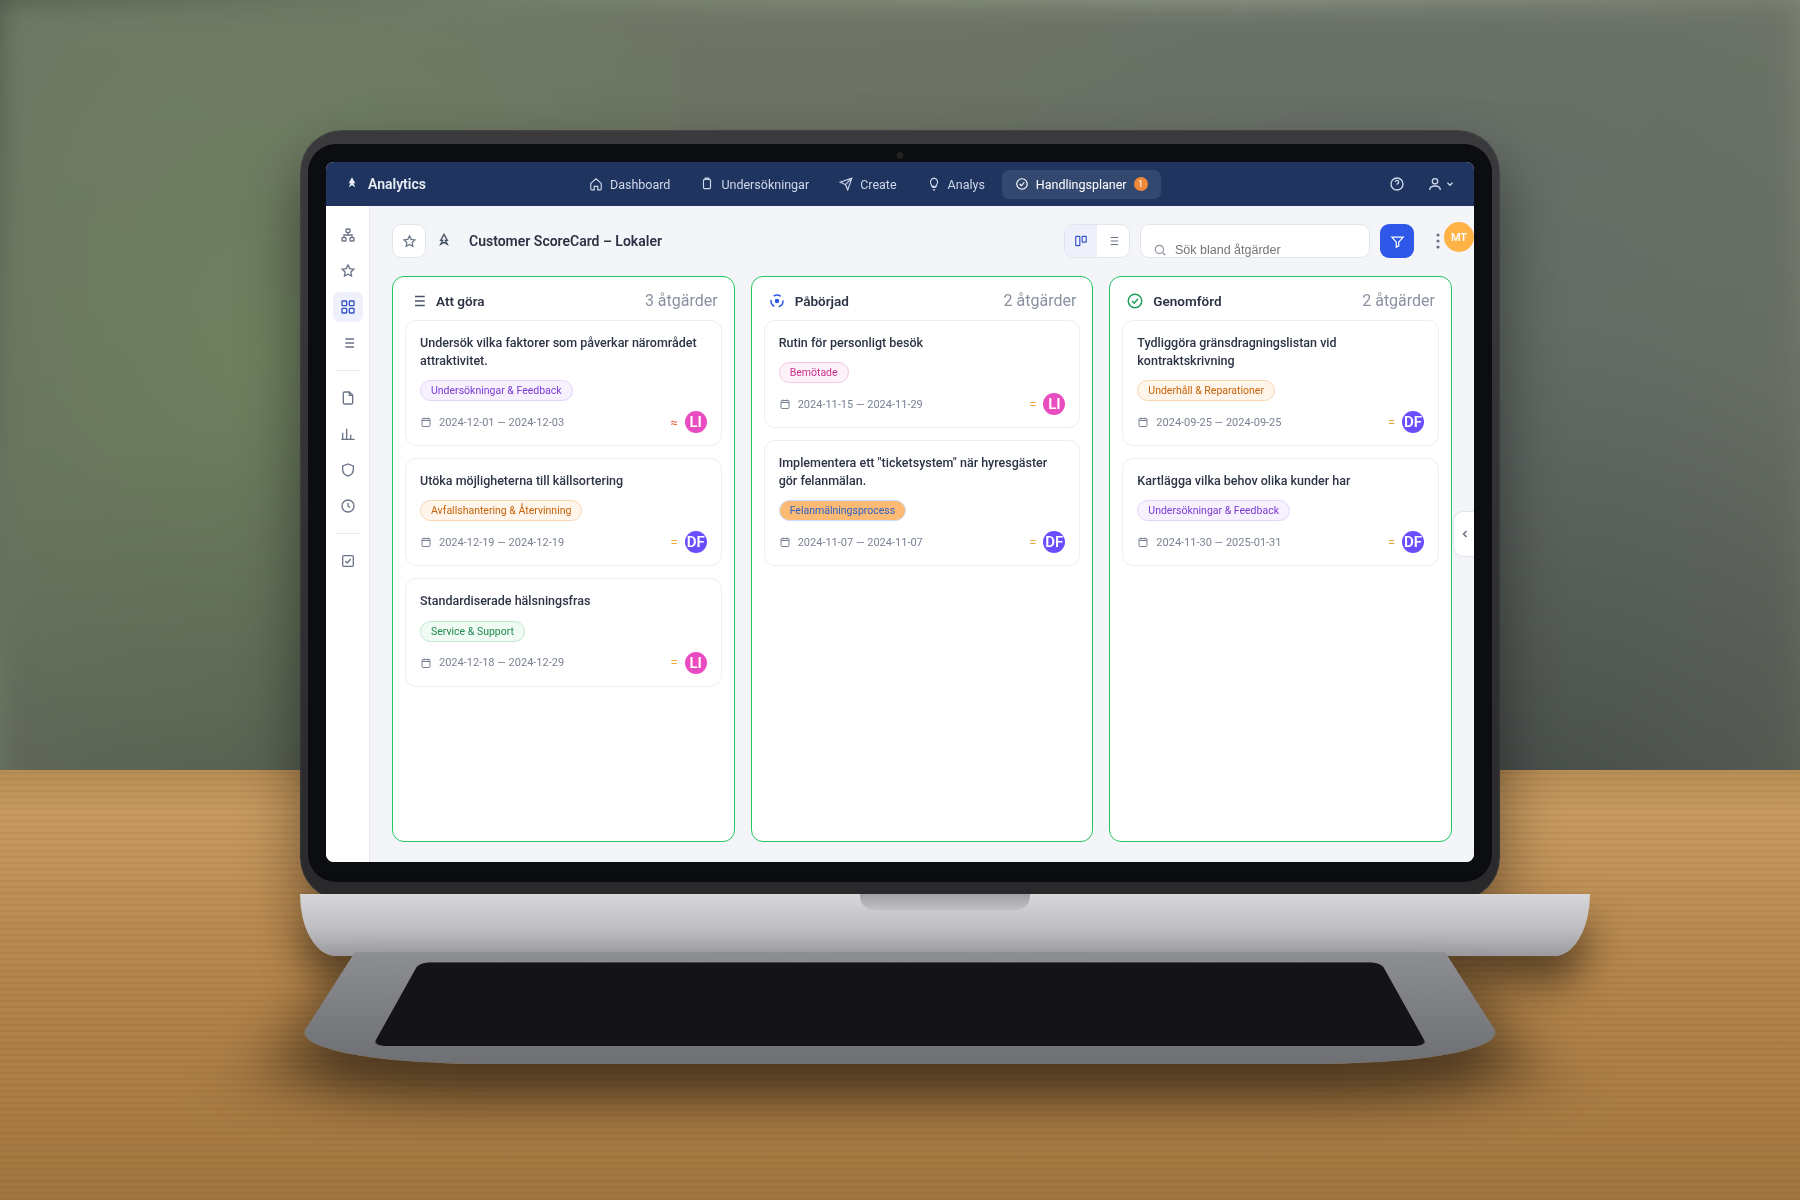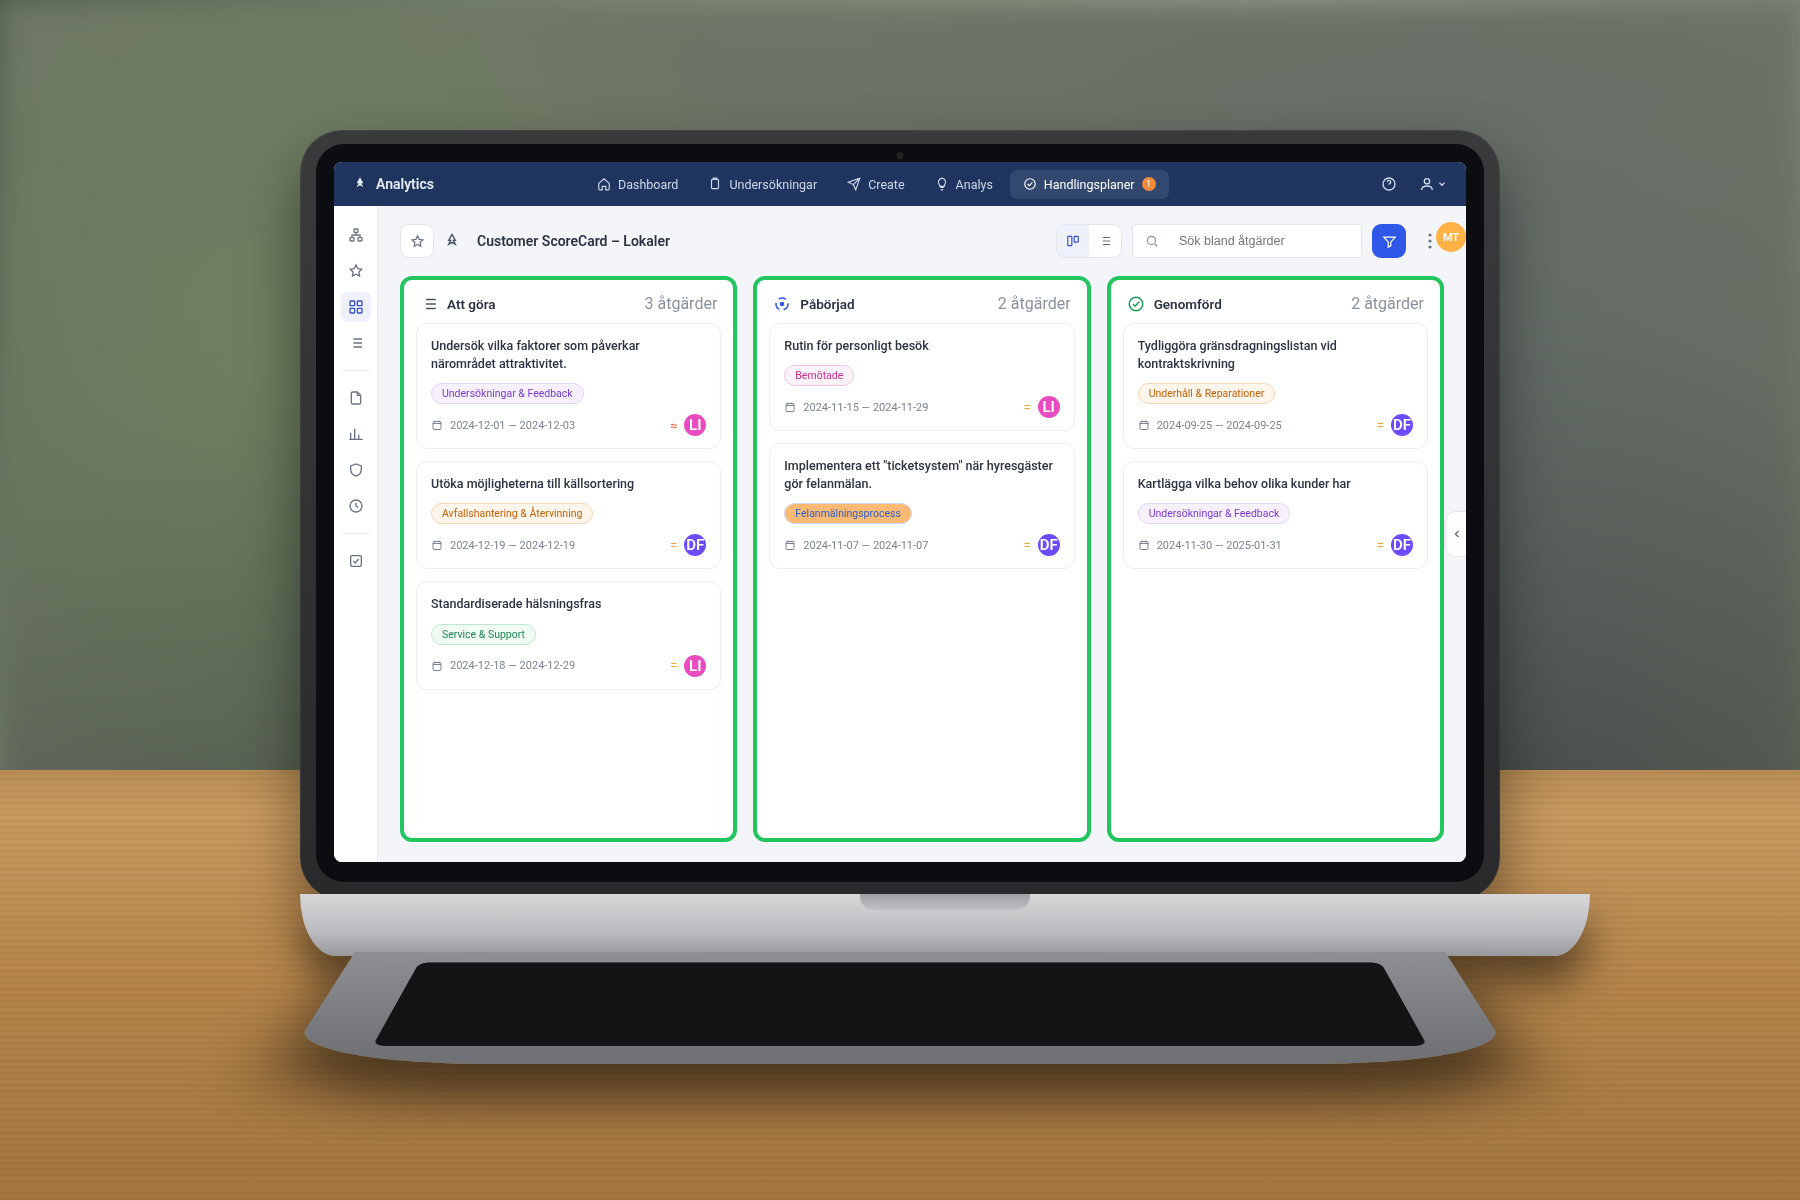--- a/index.html
+++ b/index.html
@@ -26,21 +26,21 @@
   }
   .desk::before{content:"";position:absolute;inset:0;background:repeating-linear-gradient(0deg,rgba(0,0,0,.04) 0 2px,transparent 2px 6px);}
   
   .laptop {
     position:absolute; left:50%; top:130px; transform:translateX(-50%);
     width:1200px;
   }
   .lid {
     width:1200px; height:770px; border-radius:42px;
     background:linear-gradient(#3a3a3c,#2a2a2c);
-    padding:14px 16px 18px;
+    padding:14px 8px 18px;
     box-shadow:0 30px 60px rgba(0,0,0,.45), inset 0 0 2px rgba(255,255,255,.2);
   }
   .bezel {
     width:100%; height:100%; border-radius:28px; background:#0b0d10;
     padding:18px 18px 20px; position:relative;
   }
   .camera{position:absolute;top:8px;left:50%;transform:translateX(-50%);width:7px;height:7px;border-radius:50%;background:#222;}
   .screen {
     width:100%; height:100%; border-radius:8px; overflow:hidden; background:#f1f2f6;
     display:flex; flex-direction:column; font-size:12.5px; color:#1f2430;
@@ -103,31 +103,31 @@
     display:flex;align-items:center;gap:10px;padding:18px 22px 12px;
   }
   .starbtn{width:34px;height:34px;border:1px solid #e2e5ec;border-radius:9px;background:#fff;display:flex;align-items:center;justify-content:center;color:#6b7386;cursor:pointer;}
   .titlewrap{display:flex;align-items:center;gap:17px;font-weight:600;font-size:14px;color:#2b3344;}
   .titlewrap svg{color:#4a5468;}
   .head-right{margin-left:auto;display:flex;align-items:center;gap:10px;}
   .seg{display:flex;border:1px solid #e2e5ec;border-radius:9px;overflow:hidden;background:#fff;}
   .seg .b{width:32px;height:32px;display:flex;align-items:center;justify-content:center;color:#6b7386;cursor:pointer;}
   .seg .b.active{background:#eef1fb;color:#3551c9;}
   .search{
-    display:flex;align-items:center;gap:20px;border:1px solid #e2e5ec;background:#fff;
-    border-radius:3px;padding:0 12px;height:34px;width:230px;color:#8a91a1;
+    display:flex;align-items:flex-end;gap:8px;border:1px solid #e2e5ec;background:#fff;
+    border-radius:9px;padding:0 12px;height:34px;width:230px;color:#8a91a1;
   }
   .search input{border:none;outline:none;font-size:12.5px;flex:1;background:transparent;color:#2b3344;}
   .filterbtn{width:34px;height:34px;border-radius:9px;background:#2f57e8;color:#fff;display:flex;align-items:center;justify-content:center;cursor:pointer;}
   .morebtn{width:28px;height:34px;display:flex;align-items:center;justify-content:center;color:#6b7386;cursor:pointer;}
   .avatar-mt{width:30px;height:30px;border-radius:50%;background:#ffb245;color:#fff;font-size:11px;font-weight:600;display:flex;align-items:center;justify-content:center;position:absolute;right:0;top:16px;}
 
   .board{flex:1;display:flex;gap:16px;padding:6px 22px 20px;min-height:0;}
   .col{
-    flex:1;background:#fff;border:4px solid #22c55e;border-radius:12px;
+    flex:1;background:#fff;border:1px solid #22c55e;border-radius:12px;
     display:flex;flex-direction:column;min-width:0;
   }
   .colhead{display:flex;align-items:center;gap:9px;padding:14px 16px 10px;}
   .colhead .t{font-weight:600;font-size:13.5px;color:#2b3344;}
   .colhead .count{margin-left:auto;font-size:16px;color:#8a91a1;}
   .coloricon{width:18px;height:18px;}
   .cards{padding:0 12px 14px;display:flex;flex-direction:column;gap:12px;overflow:auto;}
   .card{
     border:1px solid #eceef3;border-radius:11px;padding:13px 14px 12px;background:#fff;
     display:flex;flex-direction:column;gap:10px;cursor:pointer;

